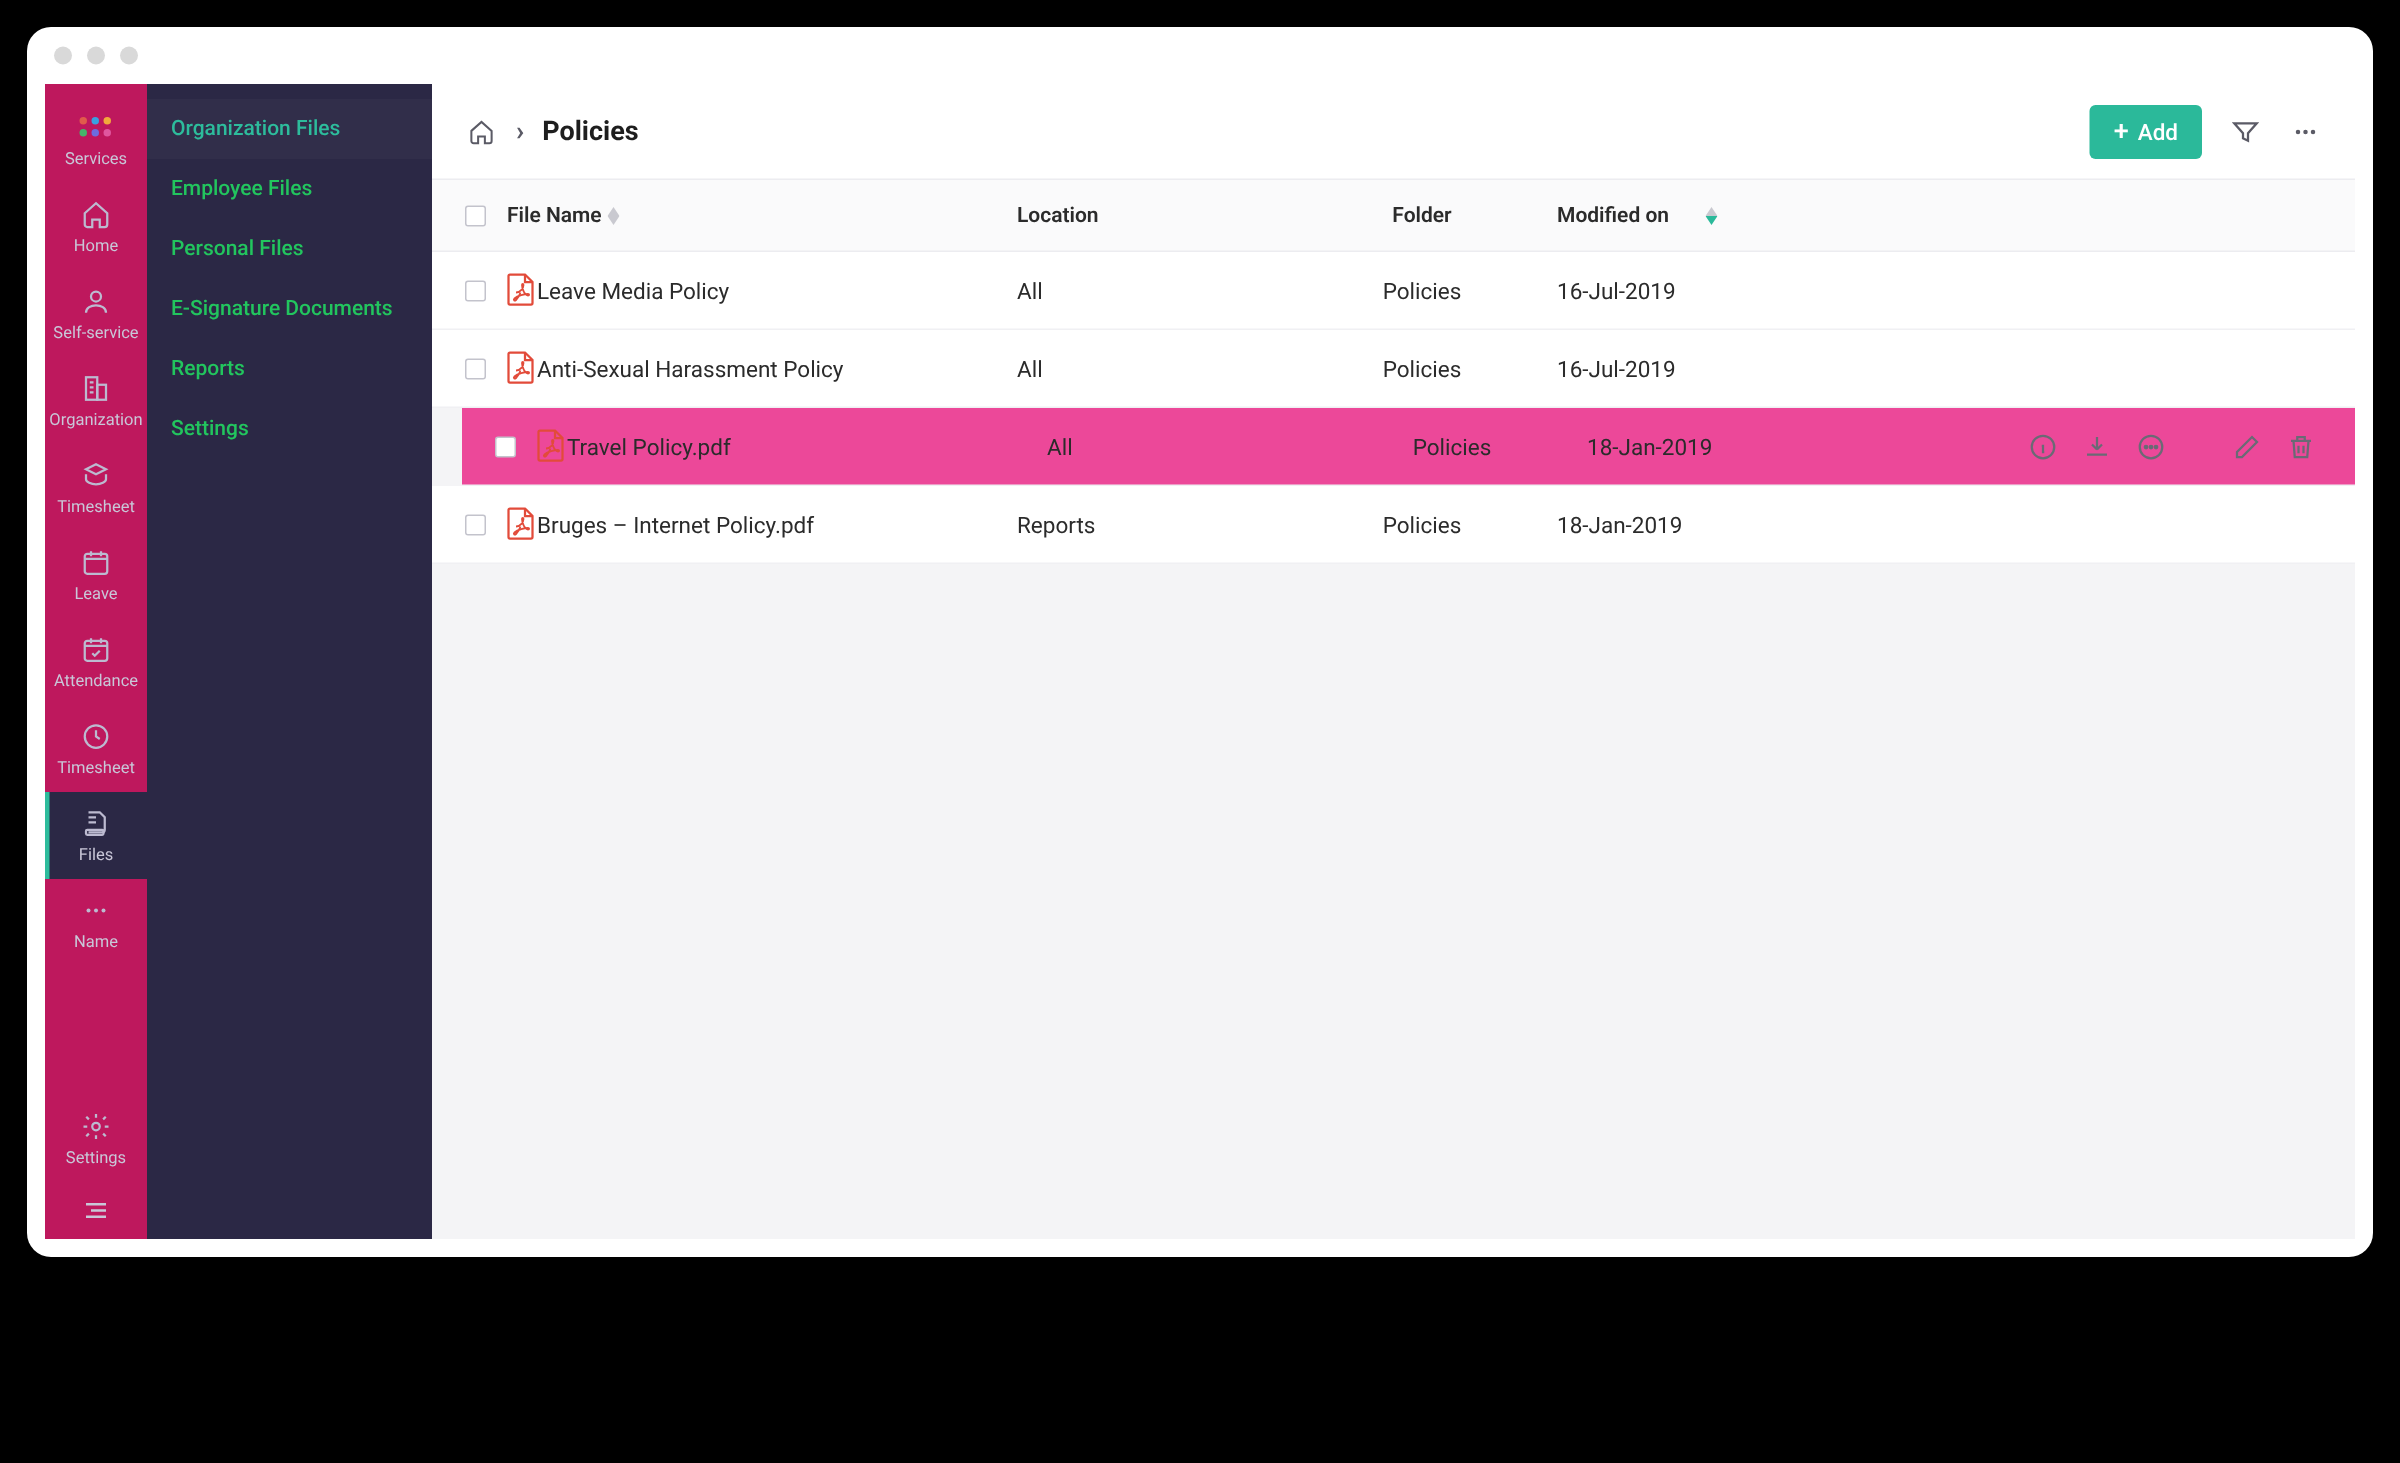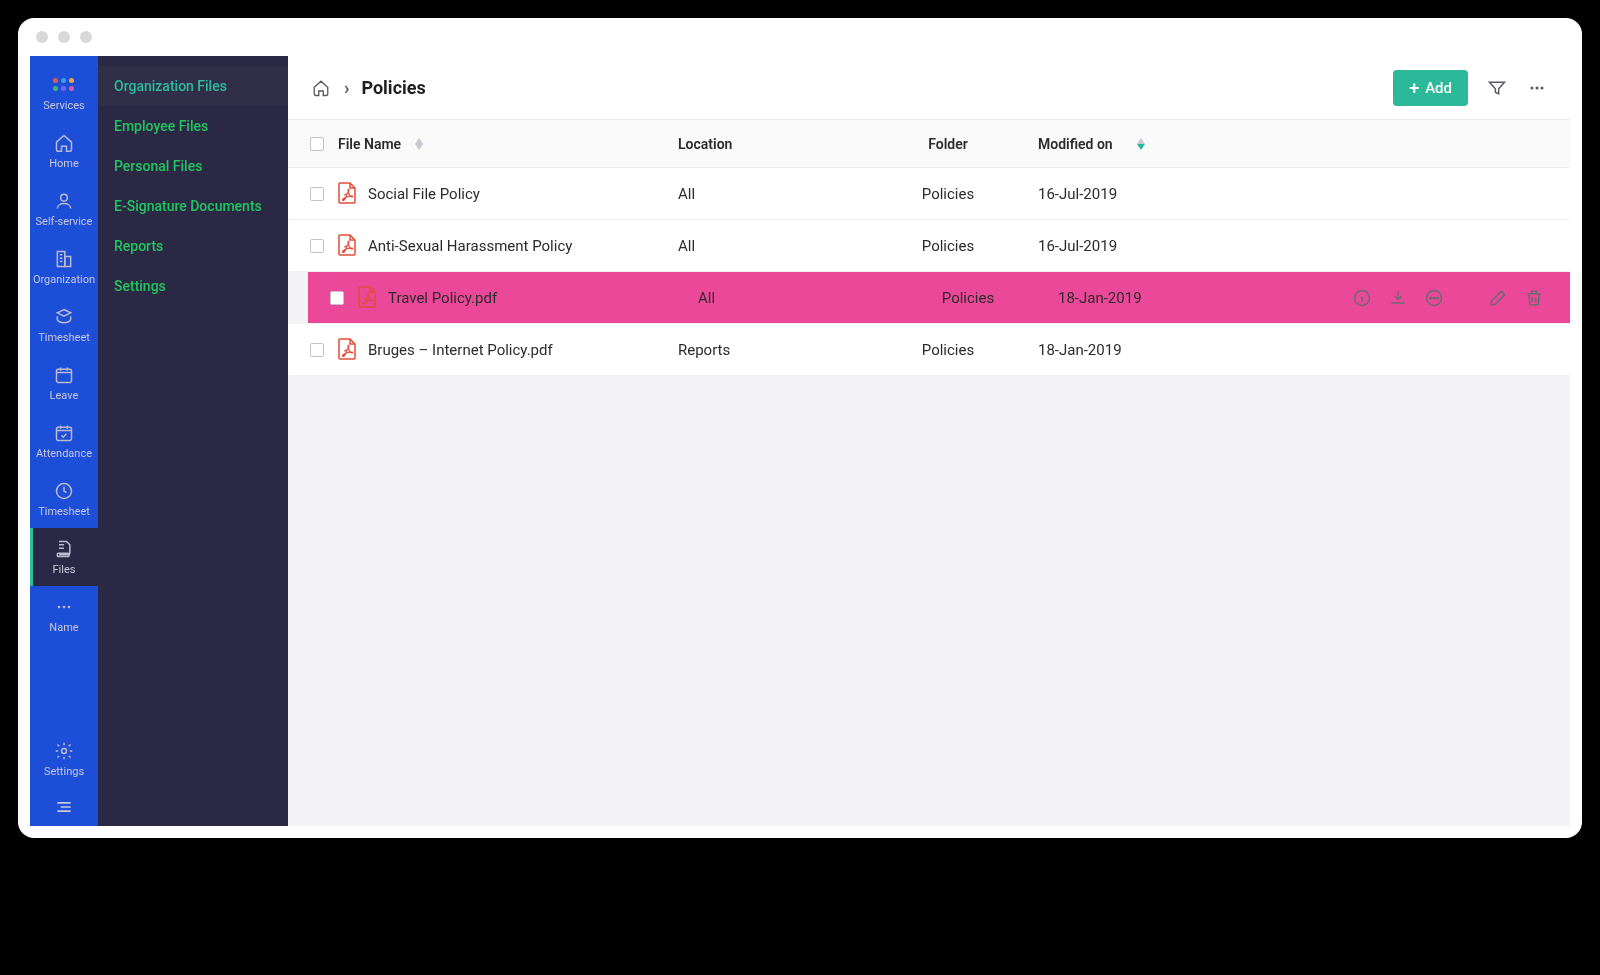--- a/index.html
+++ b/index.html
@@ -17,21 +17,21 @@
   height:38px;
   display:flex;
   align-items:center;
   padding-left:18px;
   gap:10px;
 }
 .titlebar .dot { width:12px; height:12px; border-radius:50%; background:#d9d9d9; }
 .app { flex:1; display:flex; min-height:0; padding:0 12px 12px 12px; }
 .nav {
   width:68px;
-  background:#1d4ed8;
+  background:#be185d;
   color:#d7d5e0;
   display:flex;
   flex-direction:column;
   align-items:center;
   padding-top:8px;
   font-size:11px;
 }
 .nav-item {
   width:100%;
   display:flex;
@@ -108,21 +108,21 @@
   height:48px;
   display:flex;
   align-items:center;
   padding:0 22px;
   font-size:14px;
   font-weight:600;
   color:#2b2b2b;
   border-bottom:1px solid #ececf0;
 }
 .col-check { width:28px; display:flex; align-items:center; }
-.col-name { flex: 0 0 340px; display:flex; align-items:center; gap:10px;}
+.col-name { flex: 0 0 340px; display:flex; align-items:center; gap:0;}
 .col-loc { flex: 0 0 180px; }
 .col-folder { flex: 0 0 180px; text-align: center; }
 .col-mod { flex: 0 0 180px; display:flex; align-items:center; gap:20px;}
 .col-actions { flex:1; display:flex; align-items:center; justify-content:flex-end; gap:16px; padding-right:4px;}
 .sort-icon { display:inline-flex; flex-direction:column; line-height:0; margin-left:4px;}
 .sort-icon svg { display:block; }
 .row {
   background:#fff;
   height:52px;
   display:flex;
@@ -339,21 +339,21 @@
             <span class="chk"></span>
           </div>
         <div class="col-name">
           <span class="pdf-icon">
             <svg width="18" height="22" viewBox="0 0 18 22" fill="none">
                 <path d="M2 1h10l5 5v14a1 1 0 0 1-1 1H2a1 1 0 0 1-1-1V2a1 1 0 0 1 1-1z" stroke="#e24b3a" stroke-width="1.5"></path>
                 <path d="M12 1v5h5" stroke="#e24b3a" stroke-width="1.5"></path>
                 <path d="M6 13c3 0 5-3 5-5 0-1-1-1-1 0 0 3 2 7 4 7 1 0 1-1 0-1-2 0-7 1-9 3-1 1 0 2 1 1 2-2 3-5 3-5" stroke="#e24b3a" stroke-width="1.2"></path>
               </svg>
           </span>
-          <span>Social File Policy</span>
+          <span>Leave Media Policy</span>
         </div>
         <div class="col-loc">All</div>
         <div class="col-folder">Policies</div>
         <div class="col-mod">16-Jul-2019</div>
         <div class="col-actions"></div>
       </div>
 
       <div class="row">
         <div class="col-check">
             <span class="chk"></span>

